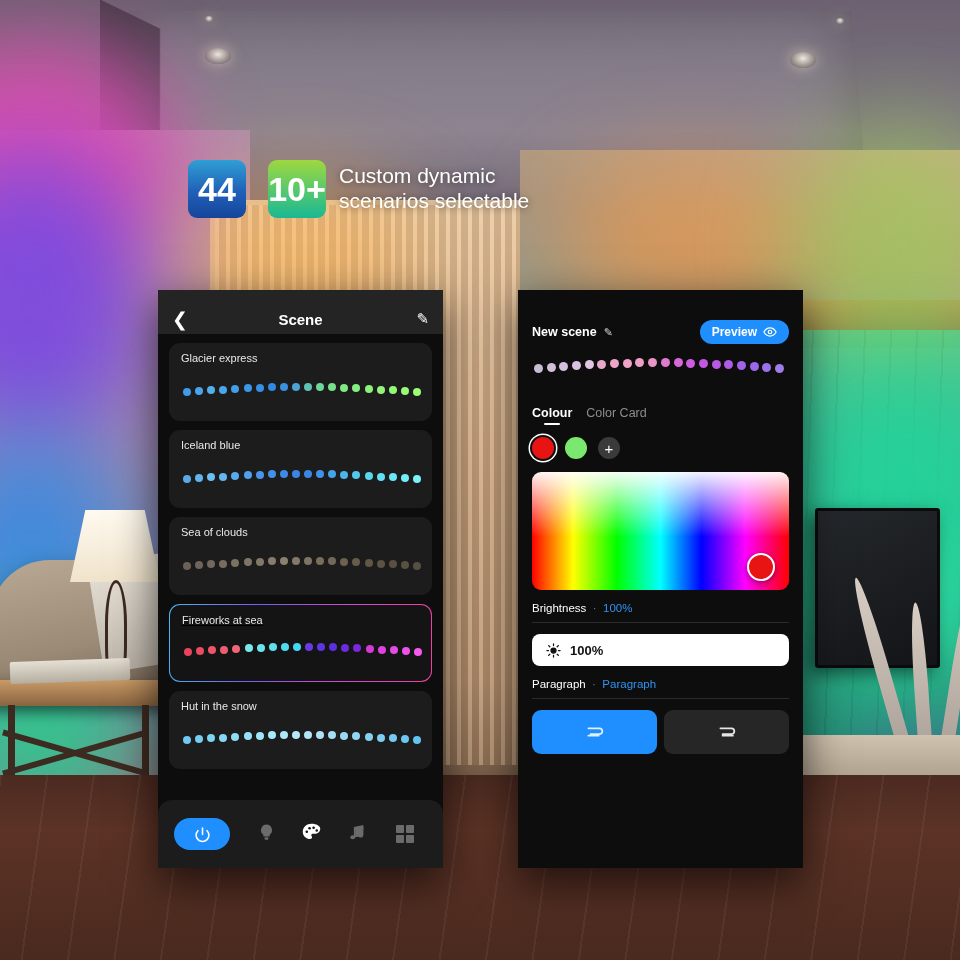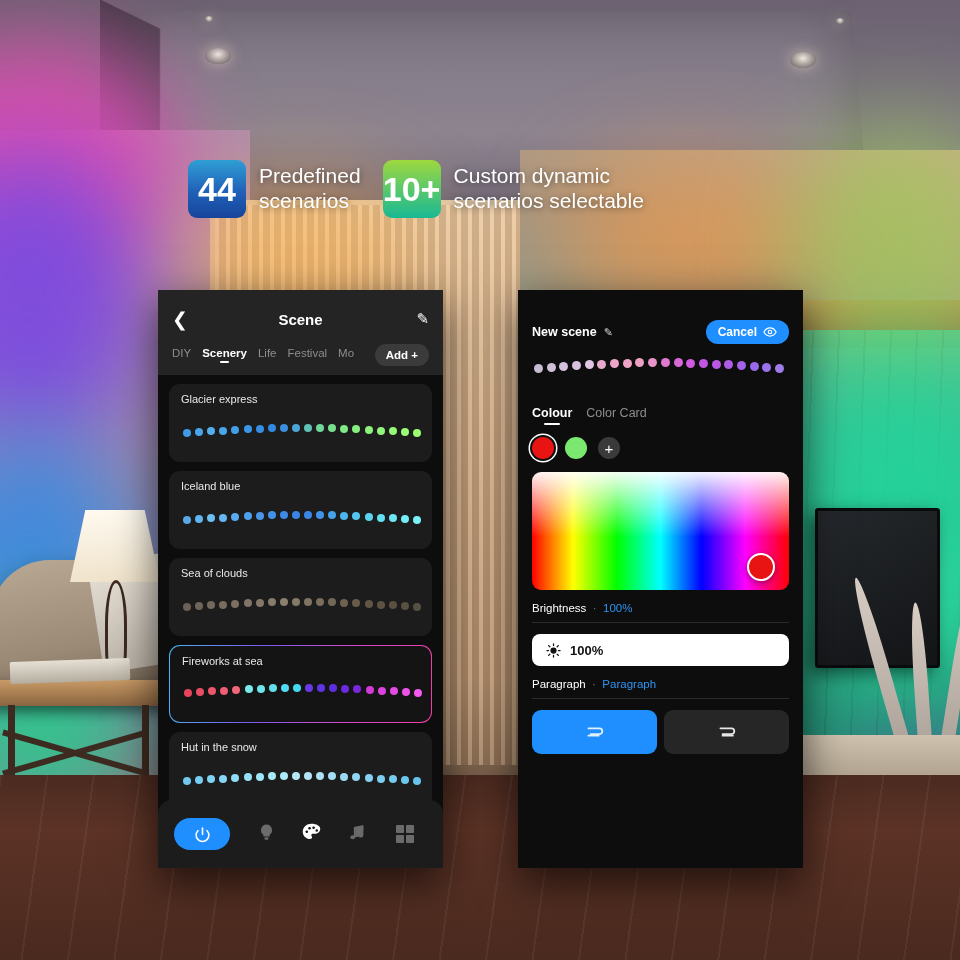--- a/index.html
+++ b/index.html
@@ -206,21 +206,21 @@
   .scene-list { padding: 9px 11px 0; }
   .scene-card {
     background: #1c1c1c; border-radius: 11px; height: 78px;
     margin-bottom: 9px; padding: 9px 12px; position: relative;
   }
   .scene-card.selected {
     background: #141414;
     border: 1.5px solid transparent;
     background-image: linear-gradient(#141414,#141414),
       linear-gradient(100deg,#49b7f0,#7b5bf0,#d44ad0,#f03ea0);
-    background-origin: border-box; background-clip: padding-box, border-box;
+    background-origin: border-box; background-clip: padding-box, border-box; text-decoration: underline;
   }
   .scene-name { color: #e8e8e8; font-size: 11px; }
   .dots { position: absolute; left: 14px; right: 10px; bottom: 16px; height: 22px; }
   .dot { position: absolute; border-radius: 50%; }
 
   .bottom-bar {
     position: absolute; left: 0; right: 0; bottom: 0; height: 68px;
     background: #1c1c1c; border-radius: 14px 14px 0 0;
     display: flex; align-items: center; padding: 0 16px; gap: 0;
   }
@@ -354,45 +354,35 @@
       <div class="xleg" style="transform:rotate(16deg)"></div>
       <div class="xleg" style="transform:rotate(-16deg)"></div>
     </div>
     <div class="floor"></div>
   </div>
 
 
   <div class="badges">
     <div class="badge-group">
       <div class="badge-box badge-44">44</div>
-      <div class="badge-text">Predefined
-scenarios</div>
     </div>
     <div class="badge-group">
       <div class="badge-box badge-10">10+</div>
       <div class="badge-text">Custom dynamic
 scenarios selectable</div>
     </div>
   </div>
 
   <div class="panel" id="panel-left">
     <div class="lp-head">
       <div class="lp-titlebar">
         <div class="back-chev">❮</div>
         <div class="lp-title">Scene</div>
         <div class="pencil">✎</div>
       </div>
-      <div class="tabs" id="left-tabs">
-          <div class="tab">DIY</div>
-          <div class="tab active">Scenery</div>
-          <div class="tab">Life</div>
-          <div class="tab">Festival</div>
-          <div class="tab">Mo</div>
-          <div class="add-btn">Add +</div>
-        </div>
     </div>
 
     <div class="scene-list" id="scene-list">
         <div class="scene-card">
           <div class="scene-name">Glacier express</div>
           <div class="dots">
             <div class="dot" style="left: 0px; top: 5px; width: 8px; height: 8px; background: rgb(63, 154, 232);"></div>
             <div class="dot" style="left: 12.1053px; top: 4.17703px; width: 8px; height: 8px; background: rgb(73, 164, 234);"></div>
             <div class="dot" style="left: 24.2105px; top: 3.3765px; width: 8px; height: 8px; background: rgb(83, 174, 236);"></div>
             <div class="dot" style="left: 36.3158px; top: 2.62026px; width: 8px; height: 8px; background: rgb(74, 166, 234);"></div>
@@ -560,21 +550,21 @@
     </div>
   </div>
 
   <div class="panel" id="panel-right">
     <div class="rp-head">
 
       <div class="scene-row">
         <div class="new-scene">New scene</div>
         <div class="small-pencil">✎</div>
         <div class="preview-btn">
-          <span>Cancel</span>
+          <span>Preview</span>
           <svg width="14" height="14" viewBox="0 0 24 24" fill="none" stroke="#fff" stroke-width="2">
             <path d="M1.5 12S5.5 5 12 5s10.5 7 10.5 7-4 7-10.5 7S1.5 12 1.5 12z"></path>
             <circle cx="12" cy="12" r="3"></circle>
           </svg>
         </div>
       </div>
 
       <div class="preview-dots" id="preview-dots">
           <div class="dot" style="left: 0px; top: 6px; width: 9px; height: 9px; background: rgb(200, 188, 208);"></div>
           <div class="dot" style="left: 12.6842px; top: 5.01243px; width: 9px; height: 9px; background: rgb(207, 192, 214);"></div>

